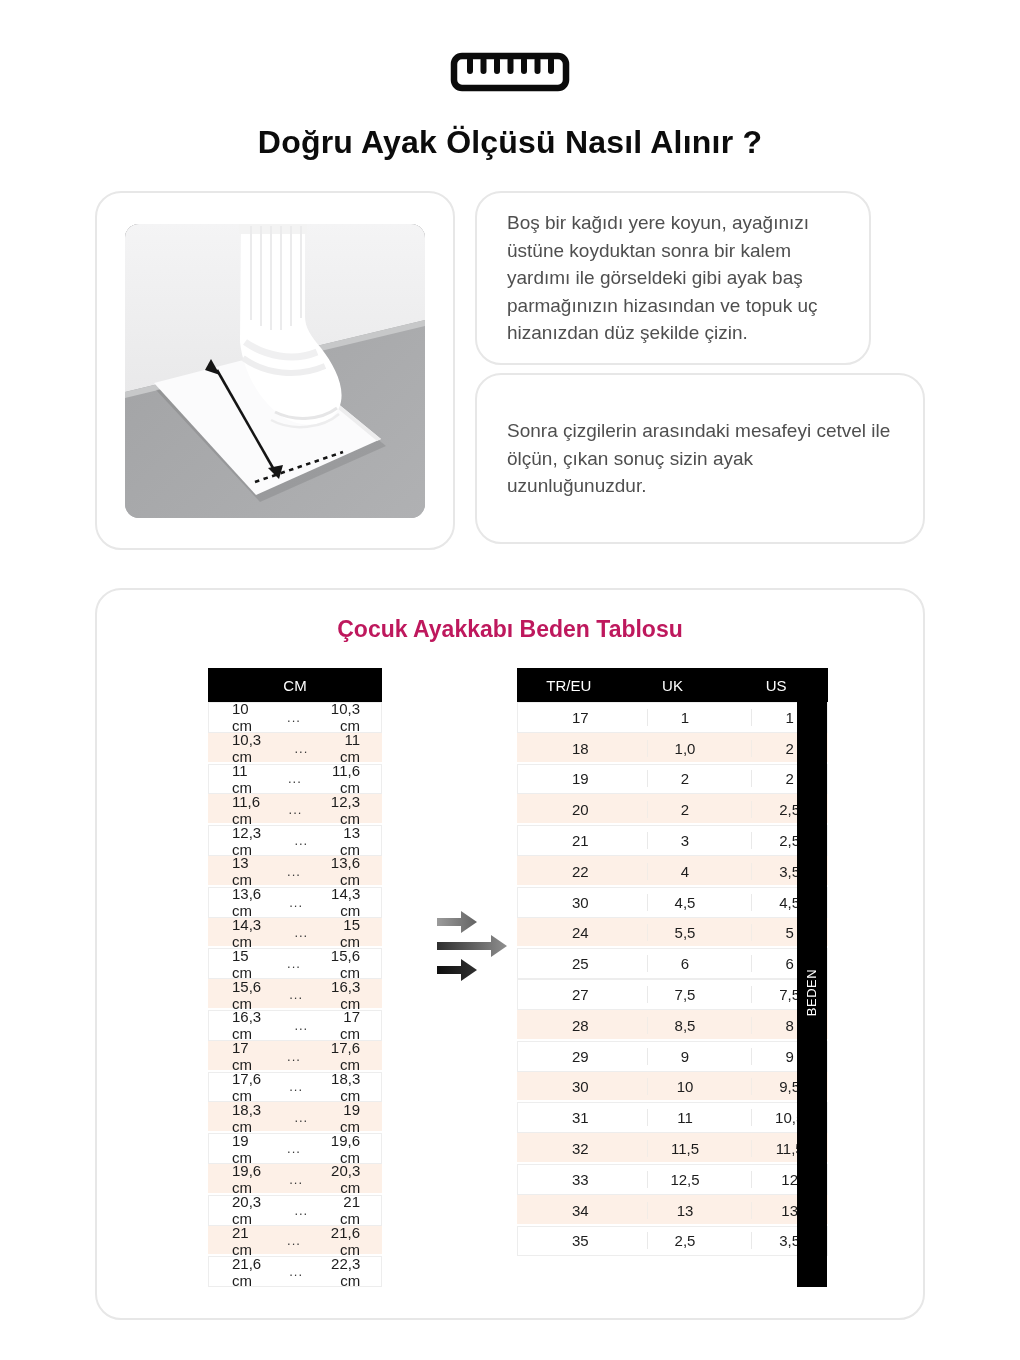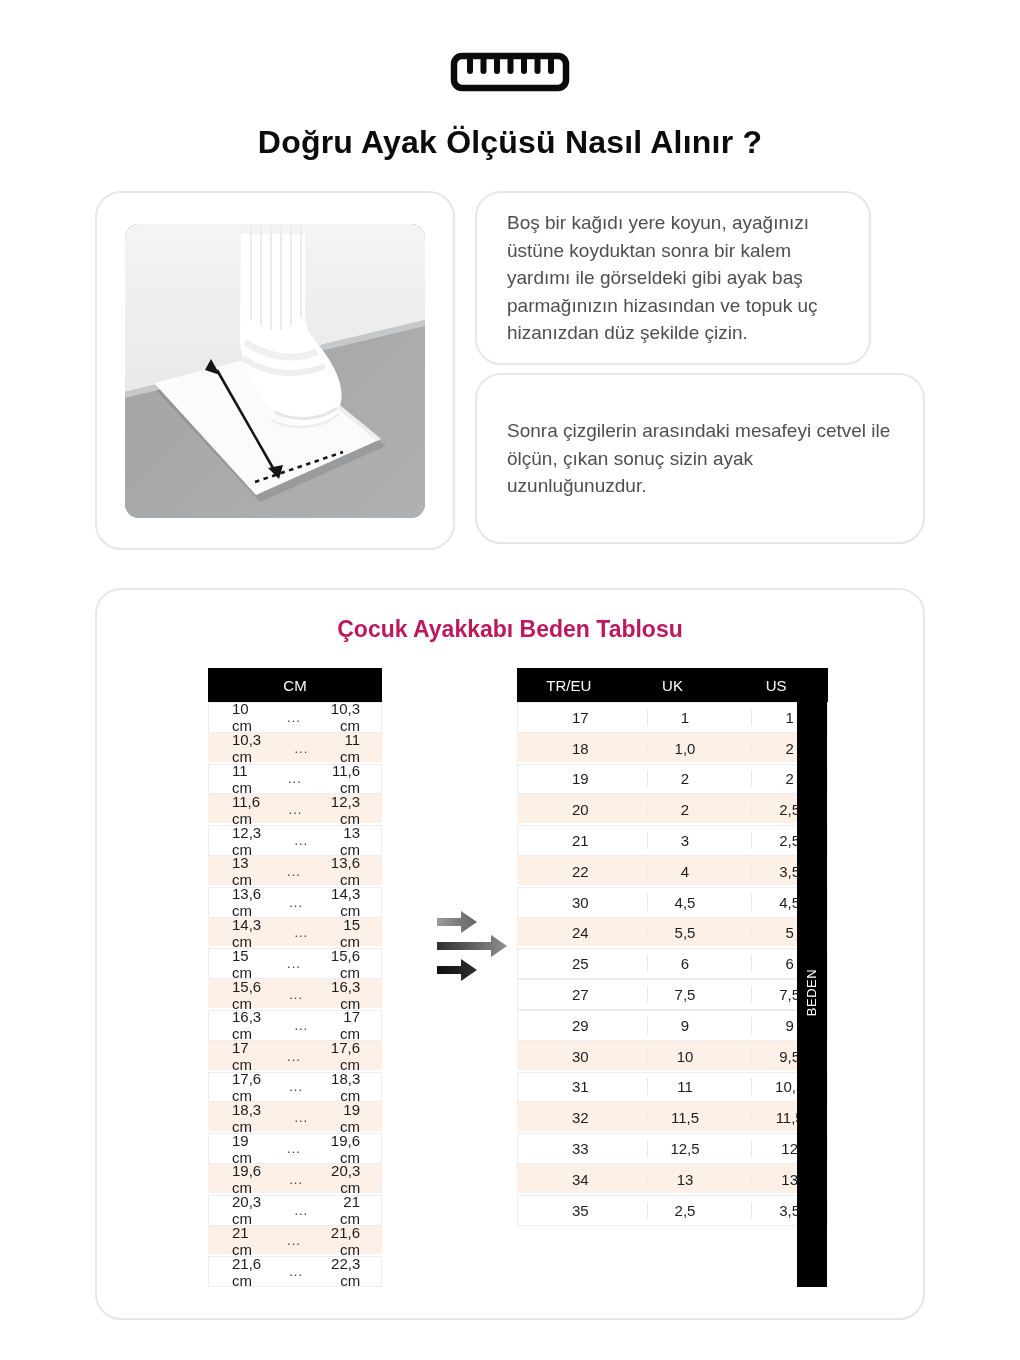--- a/index.html
+++ b/index.html
@@ -316,20 +316,25 @@
           <div class="trow">
             <span class="cell">25</span>
             <span class="cell">6</span>
             <span class="cell">6</span>
           </div>
           <div class="trow">
             <span class="cell">27</span>
             <span class="cell">7,5</span>
             <span class="cell">7,5</span>
           </div>
+          <div class="trow alt">
+            <span class="cell">28</span>
+            <span class="cell">8,5</span>
+            <span class="cell">8</span>
+          </div>
           <div class="trow">
             <span class="cell">29</span>
             <span class="cell">9</span>
             <span class="cell">9</span>
           </div>
           <div class="trow alt">
             <span class="cell">30</span>
             <span class="cell">10</span>
             <span class="cell">9,5</span>
           </div>

